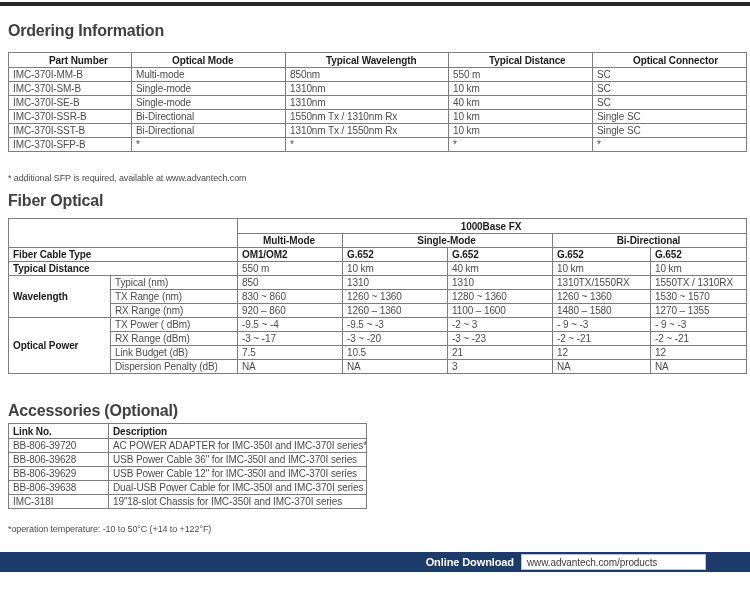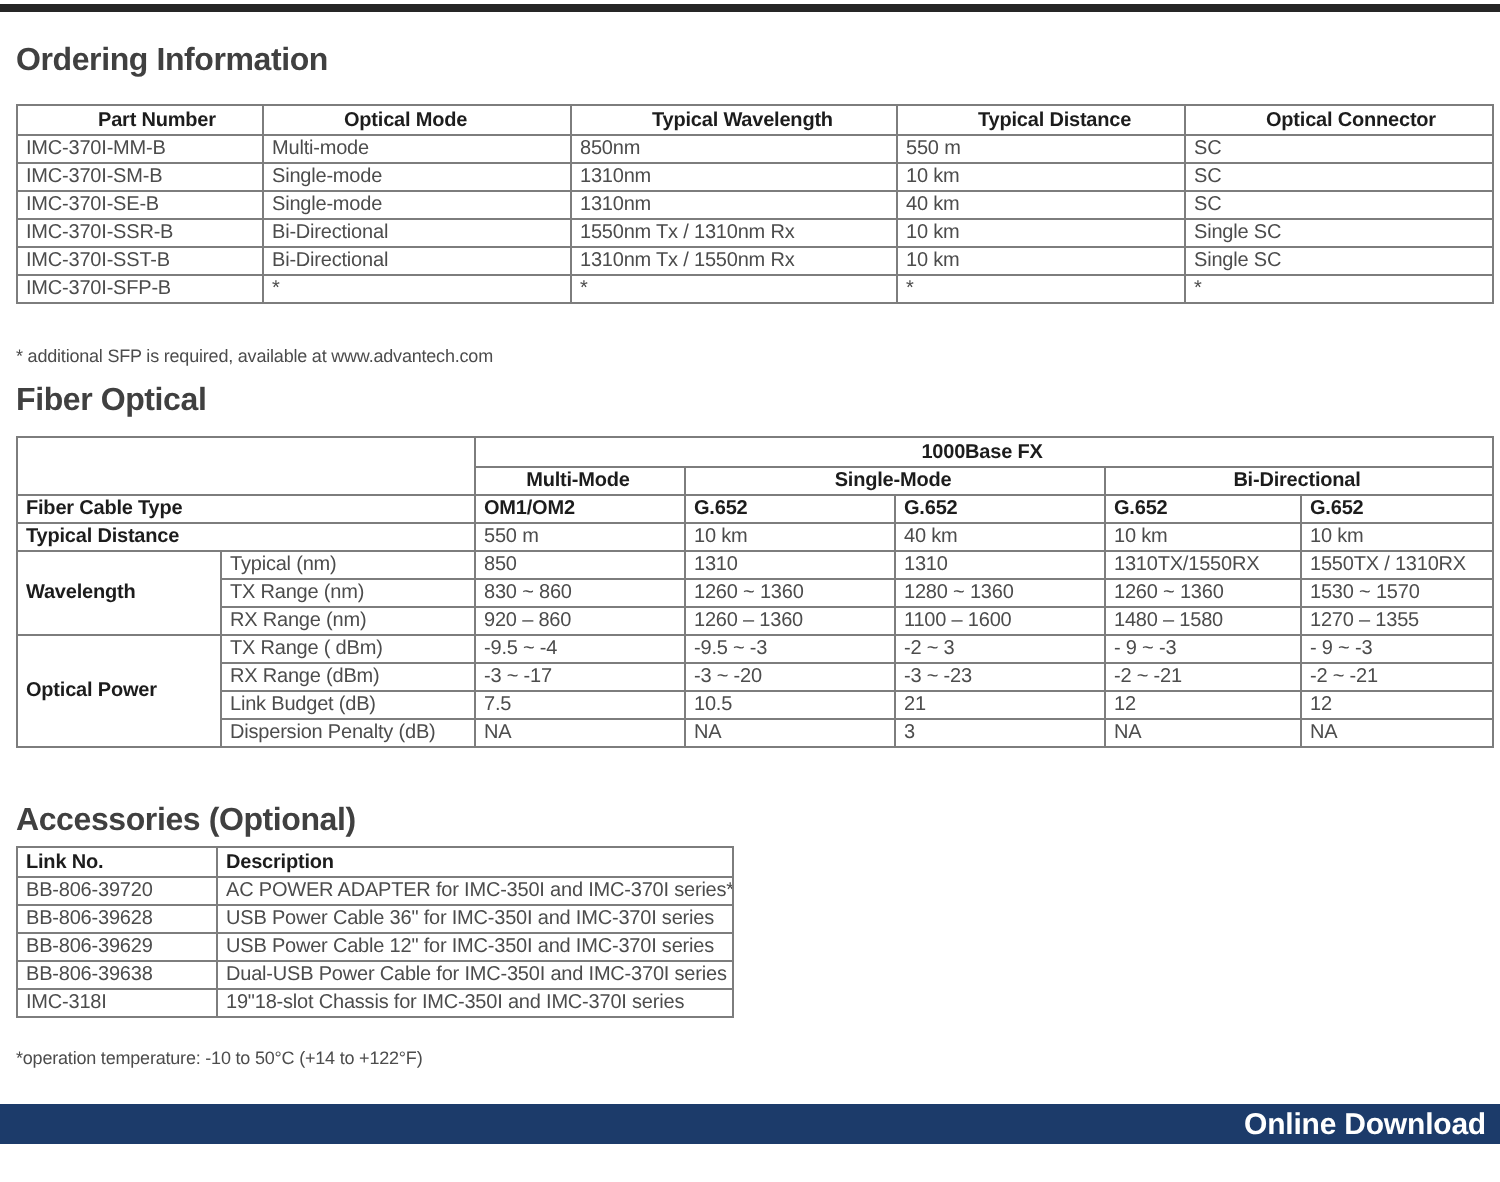--- a/index.html
+++ b/index.html
@@ -38,21 +38,21 @@
   .footnote{
     position:absolute;left:8px;font-size:9px;line-height:10px;color:#4c4c4c;letter-spacing:-0.1px;
   }
   #ordering-footnote{top:149px;margin-top:24px;}
   #accessories-footnote{top:524px;}
 
   .footer-bar{
     position:absolute;top:552px;left:0;width:750px;height:20px;background:#1c3b6a;
     display:flex;align-items:center;justify-content:flex-end;
   }
-  .footer-label{color:#ffffff;font-weight:bold;font-size:15px;margin-right:7px;letter-spacing:-0.1px;}
+  .footer-label{color:#ffffff;font-weight:bold;font-size:11px;margin-right:7px;letter-spacing:-0.1px;}
   .footer-box{
     width:178px;height:14px;background:#ffffff;border:1px solid #b9c2d2;
     display:flex;align-items:center;padding-left:5px;margin-right:44px;
     font-size:10px;color:#3d3d3d;letter-spacing:-0.1px;white-space:nowrap;overflow:hidden;
   }
 </style>
 </head>
 <body>
 
 <div class="top-rule"></div>
@@ -182,21 +182,21 @@
     <tr>
       <td>RX Range (nm)</td>
       <td>920 – 860</td>
       <td>1260 – 1360</td>
       <td>1100 – 1600</td>
       <td>1480 – 1580</td>
       <td>1270 – 1355</td>
     </tr>
     <tr>
       <td rowspan="4" class="hd">Optical Power</td>
-      <td>TX Range ( dBm)</td>
+      <td>TX Power ( dBm)</td>
       <td>-9.5 ~ -4</td>
       <td>-9.5 ~ -3</td>
       <td>-2 ~ 3</td>
       <td>- 9 ~ -3</td>
       <td>- 9 ~ -3</td>
     </tr>
     <tr>
       <td>RX Range (dBm)</td>
       <td>-3 ~ -17</td>
       <td>-3 ~ -20</td>
@@ -257,13 +257,16 @@
       <td>IMC-318I</td>
       <td>19"18-slot Chassis for IMC-350I and IMC-370I series</td>
     </tr>
   </tbody>
 </table>
 
 <div class="footnote" id="accessories-footnote">*operation temperature: -10 to 50°C (+14 to +122°F)</div>
 
 <div class="footer-bar">
   <span class="footer-label">Online Download</span>
+  <span class="footer-box">
+    <span>www.advantech.com/products</span>
+  </span>
 </div>
 
 </body></html>

